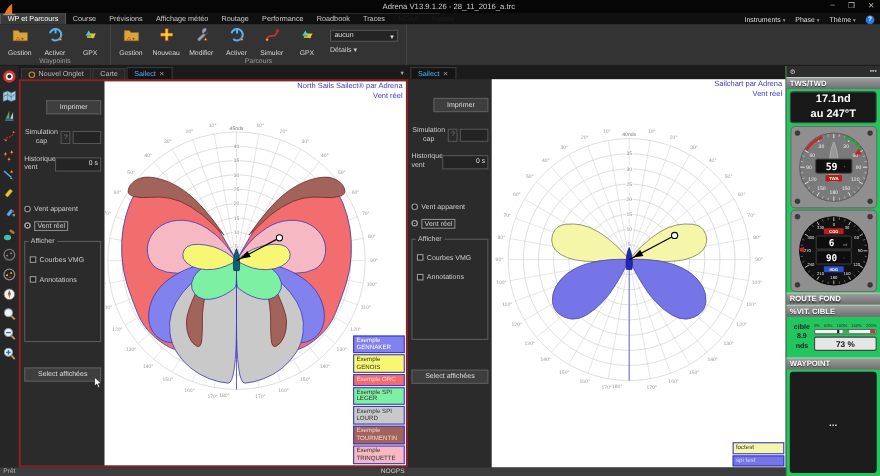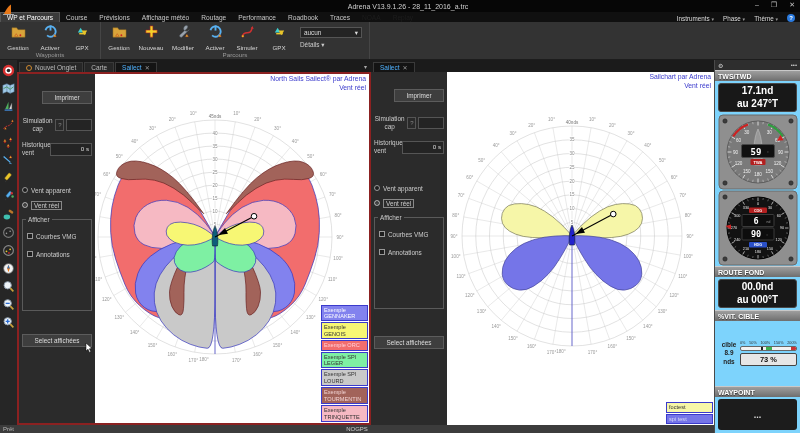--- a/index.html
+++ b/index.html
@@ -73,28 +73,28 @@
   .cbox{width:6px;height:6px;border:1px solid #999;background:#1e1e1e;flex-shrink:0}
   .btn.select{margin-top:auto;margin-bottom:72px;position:relative}
   .cursor-icon{position:absolute;right:-2px;top:8px;z-index:3}
   
   .chart-area{flex:1;background:#ffffff;position:relative;min-width:0}
   .chart-area svg.polar{position:absolute;left:0;top:0}
   .chart-title{position:absolute;top:1px;right:3px;text-align:right;color:#3a3acc;font-size:6.8px;line-height:1.3}
   .legend{position:absolute;right:1px;bottom:1px;width:47px;display:flex;flex-direction:column}
   .legend-item{border:1px solid #3a3acc;font-size:5.6px;line-height:1.15;padding:1px 2px;margin-top:1px;word-wrap:break-word}
   
-  .instruments{width:86px;background:#7dd3fc;display:flex;flex-direction:column;border-left:1px solid #4a4a4a}
+  .instruments{width:86px;background:#22c55e;display:flex;flex-direction:column;border-left:1px solid #4a4a4a}
   .inst-topbar{height:10px;background:#2e2e2e;color:#ccc;display:flex;justify-content:space-between;align-items:center;font-size:6px;padding:0 3px;flex-shrink:0}
   .inst-header{height:11px;background:linear-gradient(#9e9e9e,#6e6e6e);color:#fff;font-weight:bold;font-size:7px;padding-left:3px;display:flex;align-items:center;text-shadow:0 1px 1px #333;border-top:1px solid #c9c9c9;flex-shrink:0}
   .lcd{background:#181818;border-radius:3px;margin:2px 3px;color:#fff;text-align:center;font-weight:bold;border:1px solid #474747;flex-shrink:0}
   .lcd div{font-size:10px;line-height:1.25}
   .lcd{padding:1px 0}
   .dial{width:80px;height:76px;margin:0 auto;flex-shrink:0}
-  .vit-row{display:flex;padding:20px 3px;gap:0;align-items:stretch;flex-shrink:0}
+  .vit-row{display:flex;padding:6px 3px;gap:0;align-items:stretch;flex-shrink:0}
   .vit-left{font-size:6.4px;font-weight:bold;color:#222;text-align:center;width:22px;line-height:1.3}
   .vit-right{flex:1}
   .scale-labels{display:flex;justify-content:space-between;font-size:3.8px;color:#333;margin-bottom:1px}
   .scale-bar{height:5px;background:#f2f2f2;border:1px solid #666;border-radius:2px;position:relative;overflow:hidden}
   .zone-green{position:absolute;top:0;bottom:0;left:46%;width:10%;background:#3fae4f}
   .zone-red{position:absolute;top:0;bottom:0;right:0;width:9%;background:#c33}
   .marker{position:absolute;top:-1px;bottom:-1px;width:2px;background:#222}
   .vit-value{margin-top:2px;background:#e6e6e6;border:1px solid #444;border-radius:2px;font-size:7.5px;font-weight:bold;text-align:center;color:#111;padding:1px 0}
   .wp-box{flex:1;background:#1c1c1c;border-radius:3px;margin:2px 3px 3px;color:#ddd;display:flex;align-items:center;justify-content:center;font-size:9px;font-weight:bold}
   
@@ -800,24 +800,20 @@
           <rect x="24" y="24.5" width="32" height="12" rx="1" fill="#0d0d0d" stroke="#3a3a3a"></rect>
           <text x="38" y="33.7" font-size="8.5" font-weight="bold" fill="#fff" text-anchor="middle" font-family="DejaVu Sans Mono, monospace">6</text>
           <text x="48.5" y="33.2" font-size="3.4" fill="#999" font-family="Liberation Sans, sans-serif">nd</text>
           <rect x="24" y="38" width="32" height="12" rx="1" fill="#0d0d0d" stroke="#3a3a3a"></rect>
           <text x="38" y="47.2" font-size="8.5" font-weight="bold" fill="#fff" text-anchor="middle" font-family="DejaVu Sans Mono, monospace">90</text>
           <text x="48.5" y="46.7" font-size="3.4" fill="#999" font-family="Liberation Sans, sans-serif">°</text>
           <rect x="31" y="52" width="18" height="5.5" rx="1" fill="#2a50c8"></rect>
           <text x="40" y="56.3" font-size="3.6" font-weight="bold" fill="#fff" text-anchor="middle" font-family="Liberation Sans, sans-serif">HDG</text>
         </svg>
       <div class="inst-header">ROUTE FOND</div>
-      <div class="lcd">
-        <div>00.0nd</div>
-        <div>au 000°T</div>
-      </div>
       <div class="inst-header">%VIT. CIBLE</div>
       <div class="vit-row">
         <div class="vit-left">
           <div>cible</div>
           <div>8.9</div>
           <div>nds</div>
         </div>
         <div class="vit-right">
           <div class="scale-labels" id="scale-labels">
               <span>0%</span>

